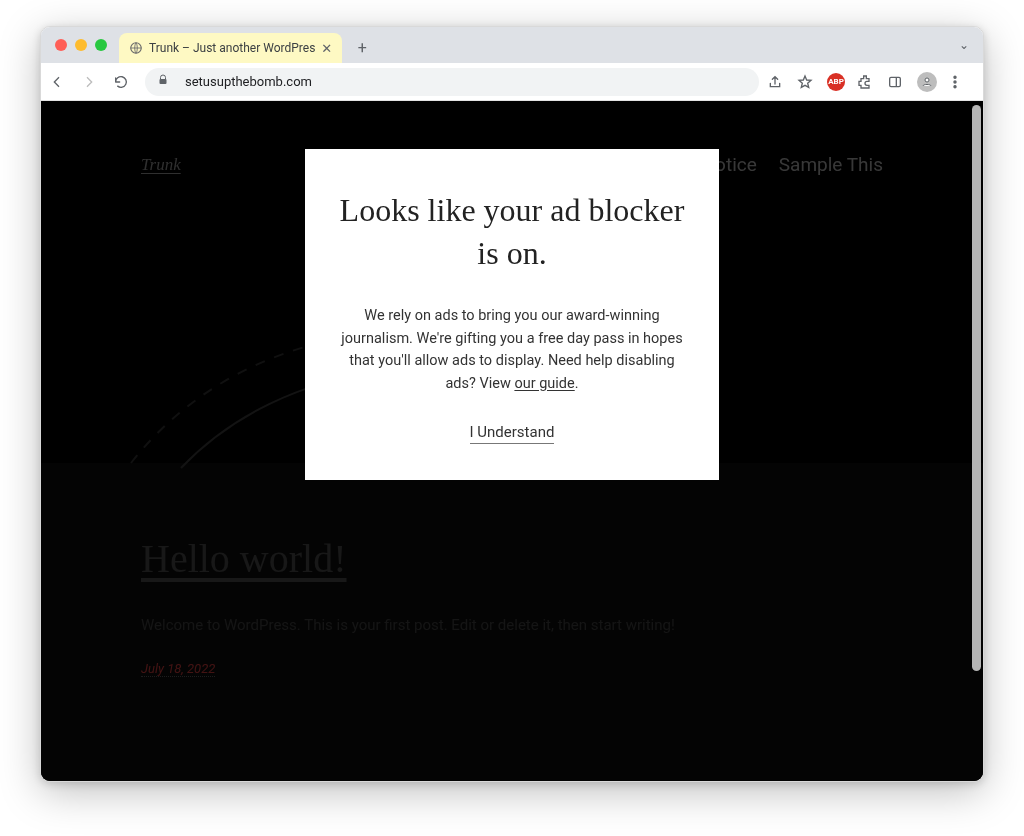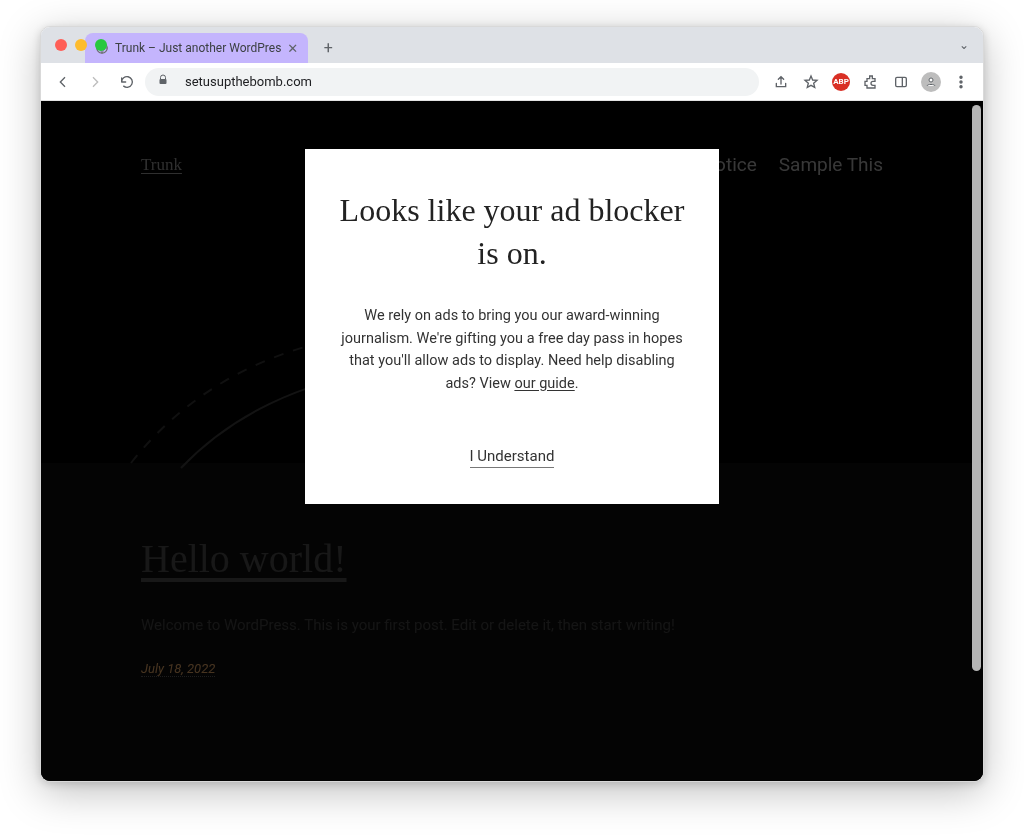--- a/index.html
+++ b/index.html
@@ -38,23 +38,23 @@
     align-items: center;
     position: absolute;
     left: 14px; top: 50%;
     transform: translateY(-50%);
   }
   .tl { width: 12px; height: 12px; border-radius: 50%; }
   .tl.red { background: #ff5f57; }
   .tl.yellow { background: #febc2e; }
   .tl.green { background: #28c840; }
   .tab {
-    margin-left: 36px;
+    margin-left: 70px;
     height: 30px;
-    background: #c4b5fd;
+    background: #fef9c3;
     border-radius: 8px 8px 0 0;
     display: flex;
     align-items: center;
     padding: 0 10px;
     min-width: 180px;
     font-size: 12px;
     color: #3c4043;
     gap: 6px;
   }
   .tab .favicon svg { width: 14px; height: 14px; display:block; }
@@ -76,21 +76,21 @@
     height: 38px;
     background: #fff;
     border-bottom: 1px solid #e3e3e3;
     display: flex;
     align-items: center;
     padding: 0 8px;
     gap: 4px;
   }
   .tb-btn {
     width: 28px; height: 28px;
-    display:flex; align-items:center; justify-content:center;
+    display:flex; align-items:center; justify-content:flex-start;
     color:#5f6368; border-radius:50%;
   }
   .tb-btn svg { width:16px; height:16px; stroke:#5f6368; fill:none; stroke-width:2; }
   .tb-btn.disabled svg { stroke:#bdbdbd; }
   .addr {
     flex:1;
     height:28px;
     background:#f1f3f4;
     border-radius:14px;
     display:flex; align-items:center;
@@ -130,20 +130,21 @@
     position:relative;
     background:#000;
   }
   .site-header {
     position:absolute;
     top:52px; left:0; right:0;
     padding:0 100px;
     display:flex; justify-content:space-between; align-items:center;
   }
   .site-title {
+    font-style:italic;
     text-decoration:underline;
     text-underline-offset:3px;
     font-size:17px;
     color:#a8a8a8;
     font-family: Georgia, "Times New Roman", serif;
   }
   .nav { display:flex; gap:22px; }
   .nav a { color:#c9c9c9; font-size:19px; text-decoration:none; }
   .swoosh {
     position:absolute;
@@ -160,21 +161,21 @@
     font-family: Georgia, "Times New Roman", serif;
     font-size:40px;
     color:#565656;
     text-decoration:underline;
     text-underline-offset:6px;
     font-weight:400;
     margin-bottom:34px;
   }
   .post-excerpt { font-size:15px; color:#4b4b4b; margin-bottom:24px; }
   .post-date {
-    font-size:13px; color:#fdba74;
+    font-size:13px; color:#ef4444;
     font-style:italic;
     border-bottom:1px dotted #6a6a6a;
     display:inline-block;
   }
   
   .overlay {
     position:absolute; inset:0;
     background:rgba(0,0,0,0.72);
   }
   .modal {
@@ -198,21 +199,21 @@
     font-size:14.5px;
     line-height:1.55;
     color:#333;
   }
   .modal p .guide {
     text-decoration:underline;
     text-underline-offset:2px;
   }
   .modal-btn {
     display:inline-block;
-    margin-top:52px;
+    margin-top:28px;
     font-size:15px;
     color:#333;
     border-bottom:1px solid #777;
     padding-bottom:2px;
     cursor:pointer;
   }
   .scrollbar {
     position:absolute;
     right:2px; top:4px;
     width:9px; height:566px;

